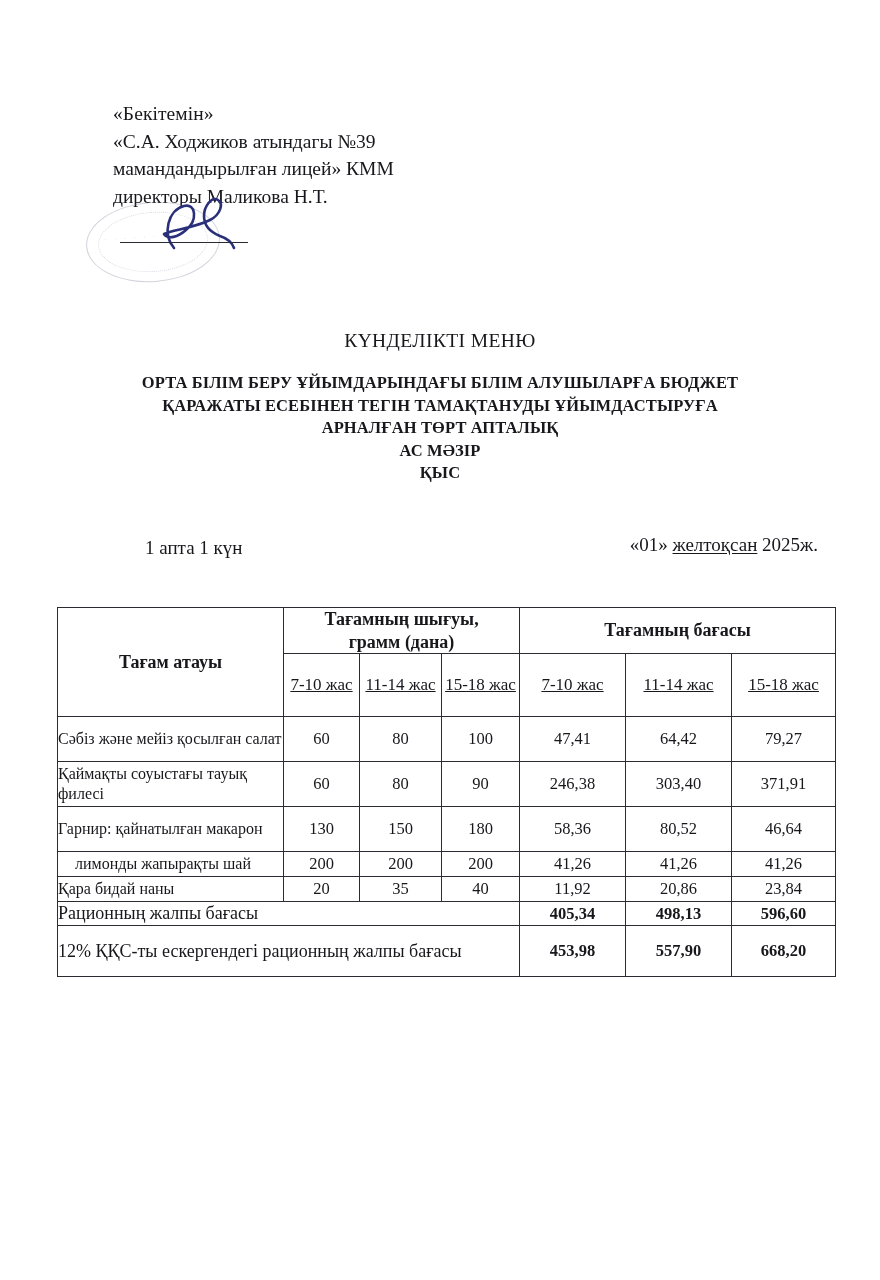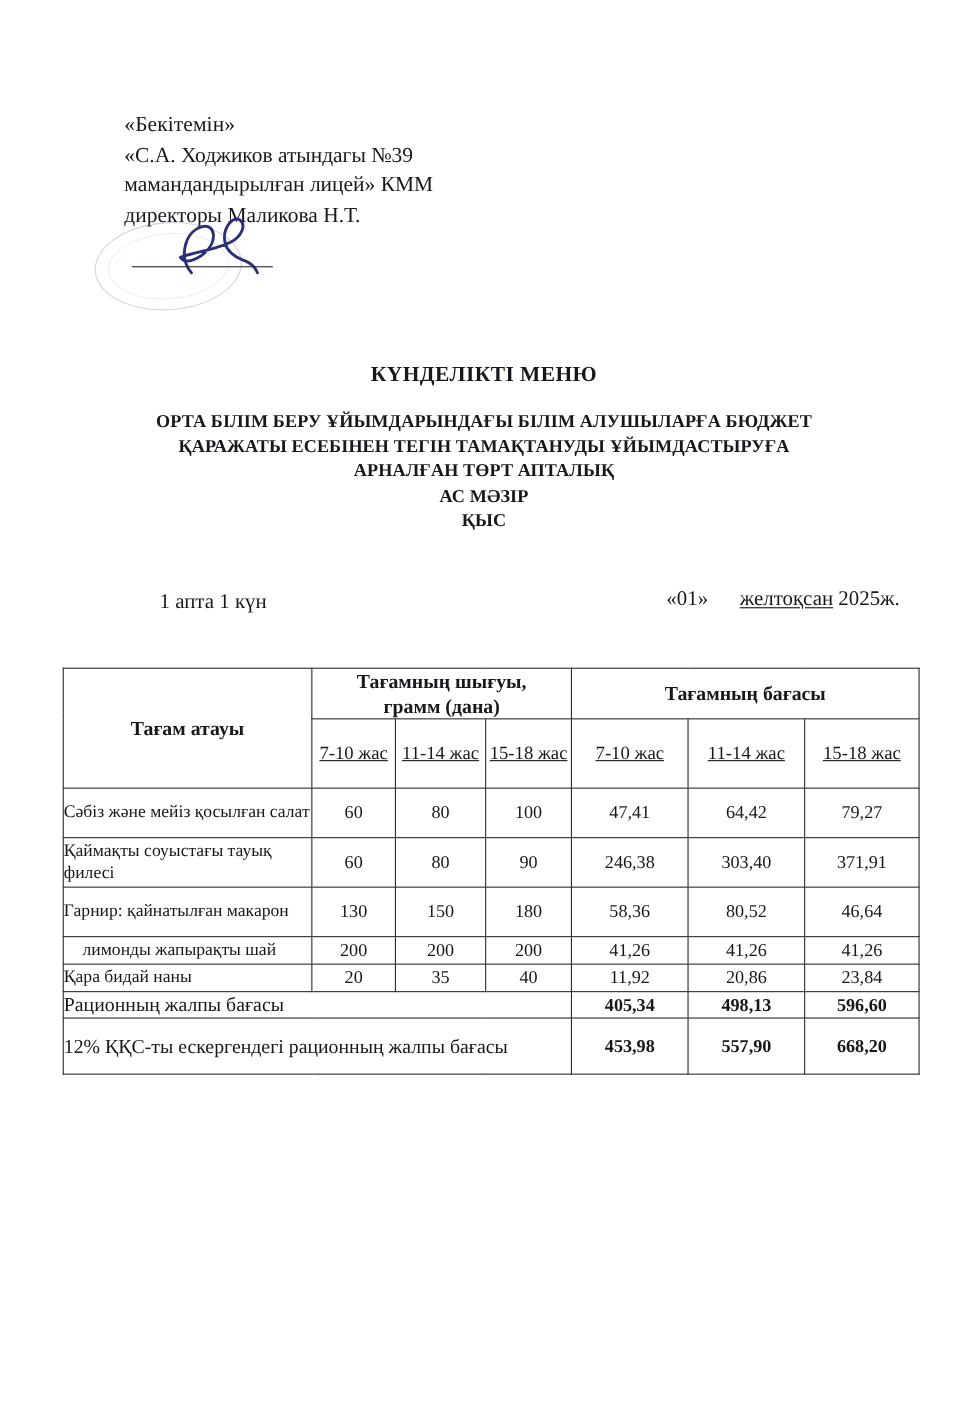--- a/index.html
+++ b/index.html
@@ -86,21 +86,21 @@
   }
 
   
   .doc-title {
     position: absolute;
     left: 0;
     top: 330px;
     width: 880px;
     text-align: center;
     font-size: 19.5px;
-    font-weight: bold;
+    font-weight: normal;
     letter-spacing: .4px;
   }
   .doc-subtitle {
     position: absolute;
     left: 0;
     top: 372px;
     width: 880px;
     text-align: center;
     font-size: 16.5px;
     font-weight: bold;
@@ -119,21 +119,20 @@
   .meta-date {
     position: absolute;
     right: 62px;
     top: 534px;
     font-size: 19px;
     white-space: nowrap;
   }
   .meta-date .u {
     text-decoration: underline;
     text-underline-offset: 2px;
-    margin-left: 24px;
   }
 
   
   .menu-table {
     position: absolute;
     left: 57px;
     top: 607px;
     width: 778px;
     border-collapse: collapse;
     table-layout: fixed;

